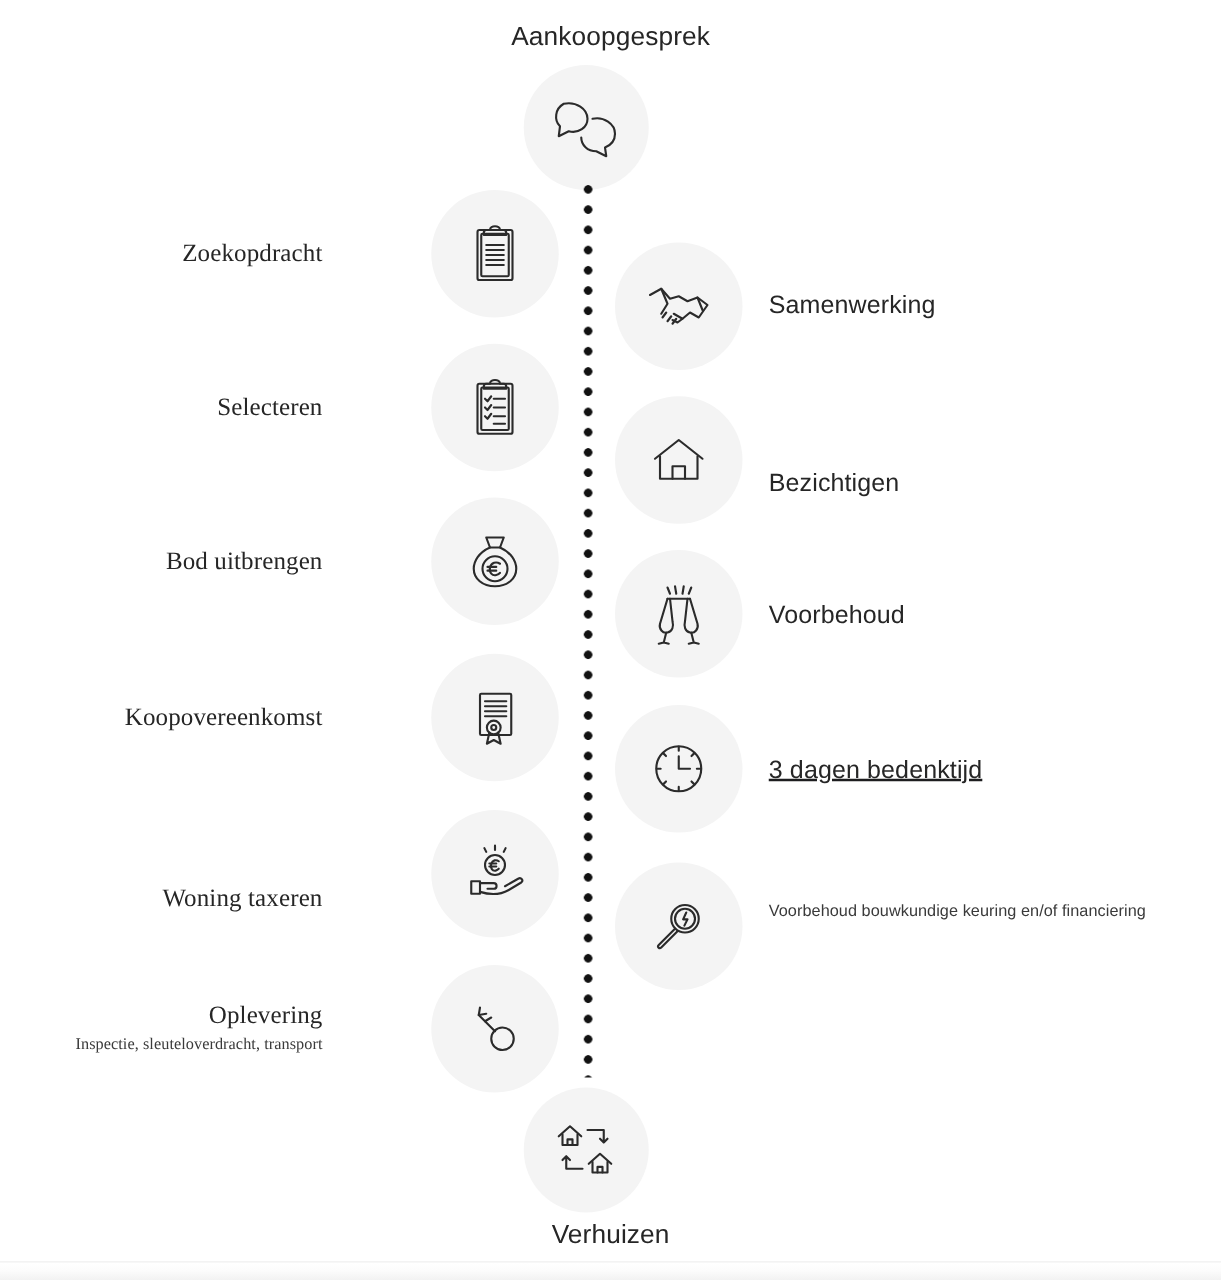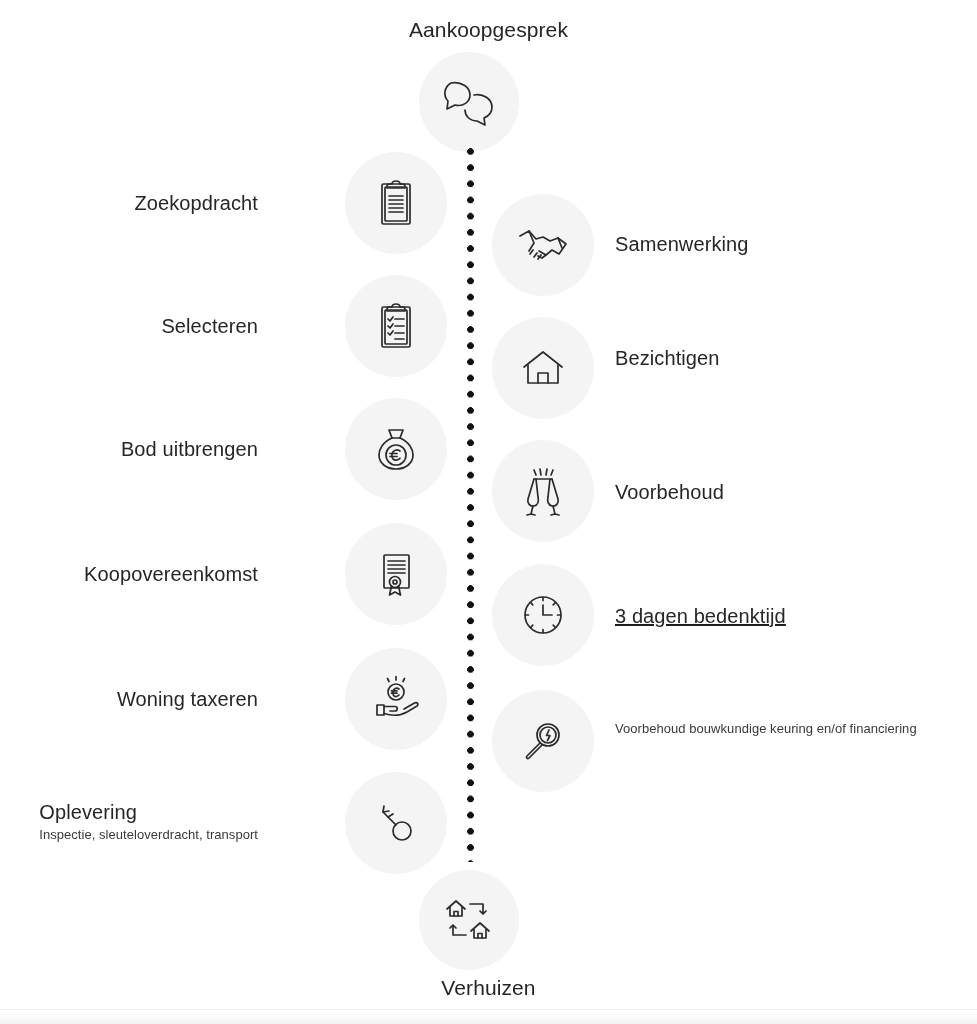--- a/index.html
+++ b/index.html
@@ -70,22 +70,23 @@
     text-align: center;
     font-size: 21px;
     font-weight: 400;
     letter-spacing: .1px;
     color: #262626;
   }
 
   .label-left {
     position: absolute;
     right: 653px;           
-    text-align: left;
+    text-align: right;
     line-height: 1.18;
+    font-family: Liberation Serif, serif;
   }
   .label-right {
     position: absolute;
     left: 615px;
     text-align: left;
     line-height: 1.18;
   }
   .label-title {
     font-size: 20px;
     font-weight: 400;
@@ -186,21 +187,21 @@
 
   <div class="bubble right" style="left:492px; top:317px;">
     <span>
       <svg width="48" height="44" viewBox="0 0 48 44">
         <path d="M5 21 L24 6 L43 21"></path>
         <path d="M9 19 L9 37 L39 37 L39 19"></path>
         <path d="M19 37 L19 27 L29 27 L29 37"></path>
       </svg>
     </span>
   </div>
-  <div class="label-right" style="top:347px;">
+  <div class="label-right" style="top:376px;">
     <div class="label-title">Bezichtigen</div>
   </div>
 
   <div class="label-left" style="top:438px;">
     <div class="label-title">Bod uitbrengen</div>
   </div>
   <div class="bubble left" style="left:345px; top:398px;">
     <span>
       <svg width="46" height="50" viewBox="0 0 46 50">
         <path d="M16 6 L30 6 L27 14 L19 14 Z"></path>
@@ -260,21 +261,21 @@
         <line x1="34.2" y1="34.2" x2="36.3" y2="36.3"></line>
         <line x1="36.3" y1="11.7" x2="34.2" y2="13.8"></line>
         <line x1="13.8" y1="34.2" x2="11.7" y2="36.3"></line>
       </svg>
     </span>
   </div>
   <div class="label-right" style="top:605px;text-decoration:underline;">
     <div class="label-title">3 dagen bedenktijd</div>
   </div>
 
-  <div class="label-left" style="top:688px;">
+  <div class="label-left" style="top:708px;">
     <div class="label-title">Woning taxeren</div>
   </div>
   <div class="bubble left" style="left:345px; top:648px;">
     <span>
       <svg width="50" height="48" viewBox="0 0 50 48">
         <circle cx="25" cy="17" r="8"></circle>
         <path d="M28 14 C26 12.5 23 13 22 16 C21 19.5 23 22 25.5 21.5 C26.5 21.2 27.3 20.7 28 20"></path>
         <line x1="20.5" y1="15.8" x2="26" y2="15.8"></line>
         <line x1="20.5" y1="18.2" x2="26" y2="18.2"></line>
         <path d="M25 5 L25 1.5 M18 6.5 L16.5 3.5 M32 6.5 L33.5 3.5"></path>

